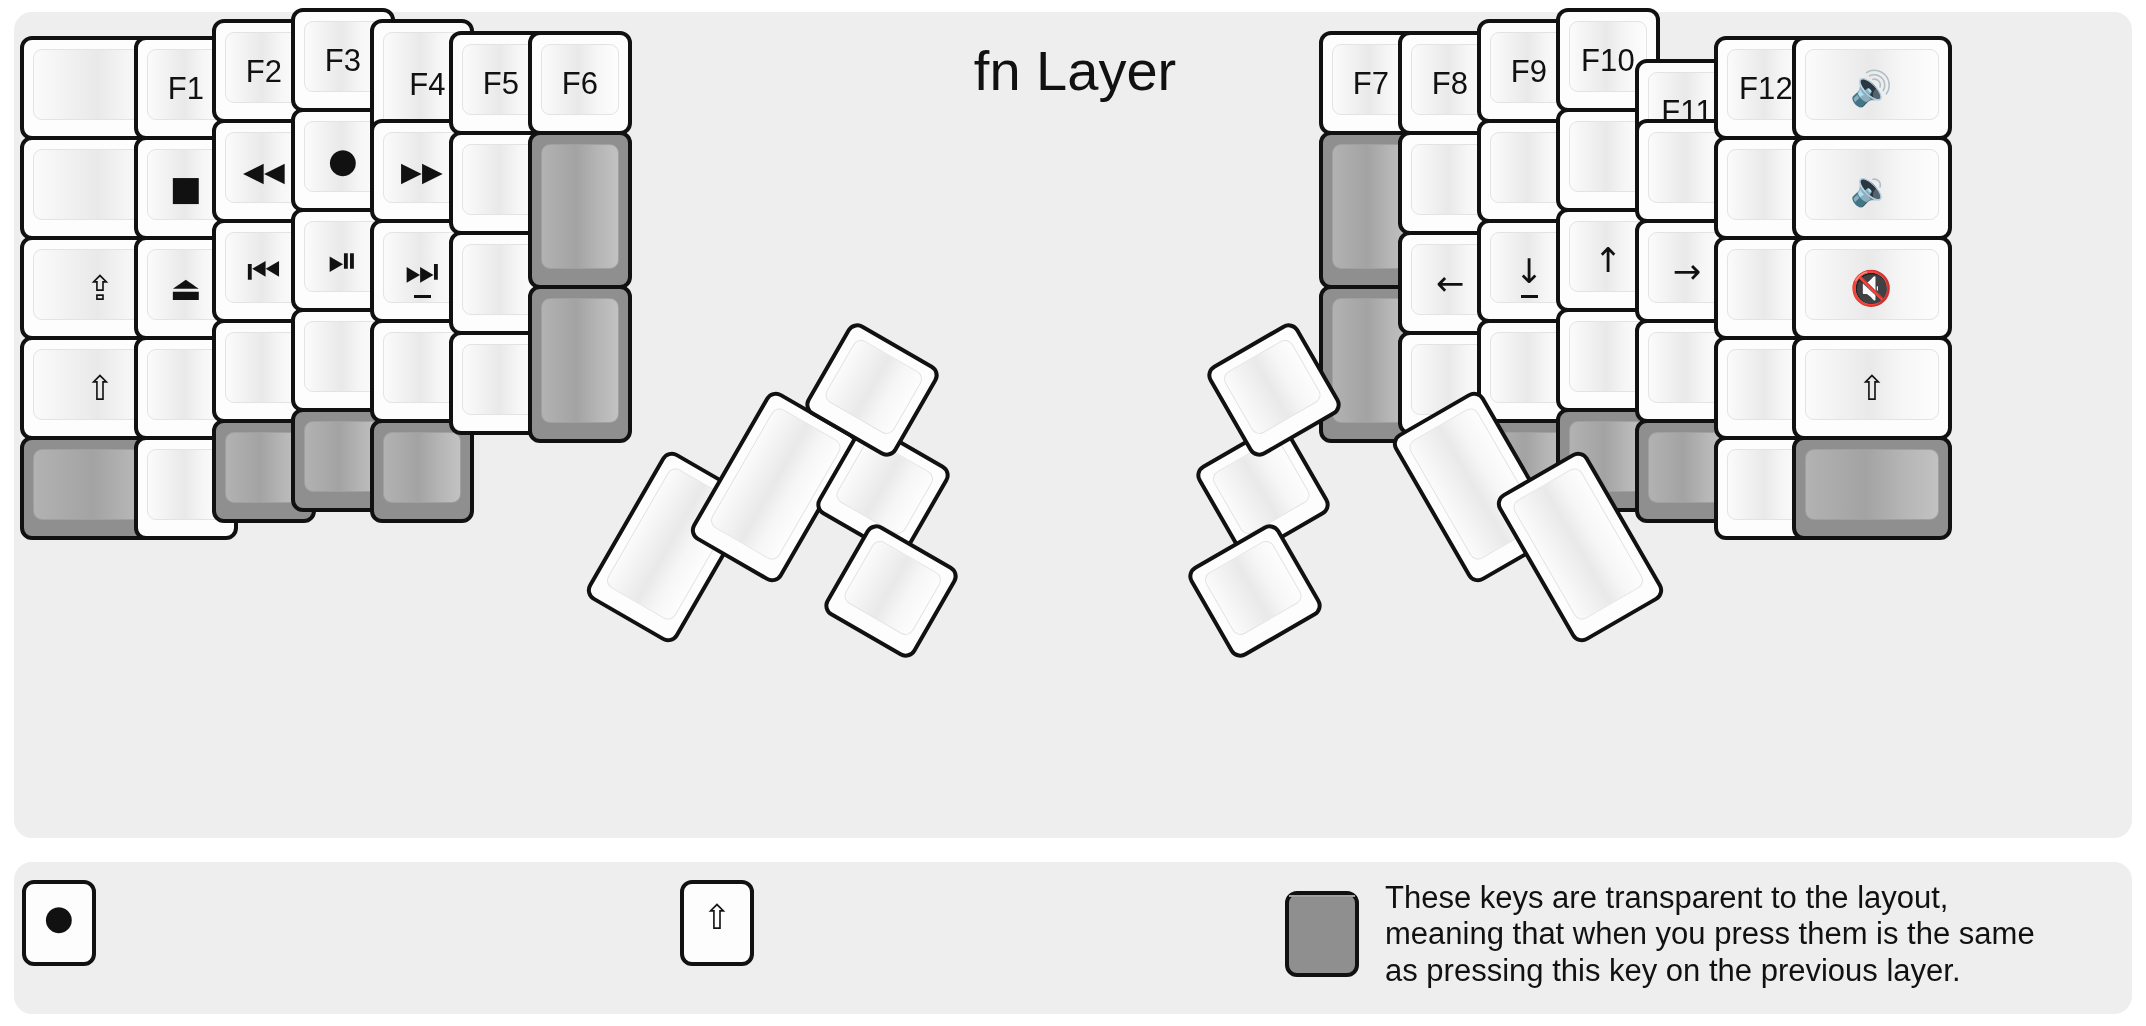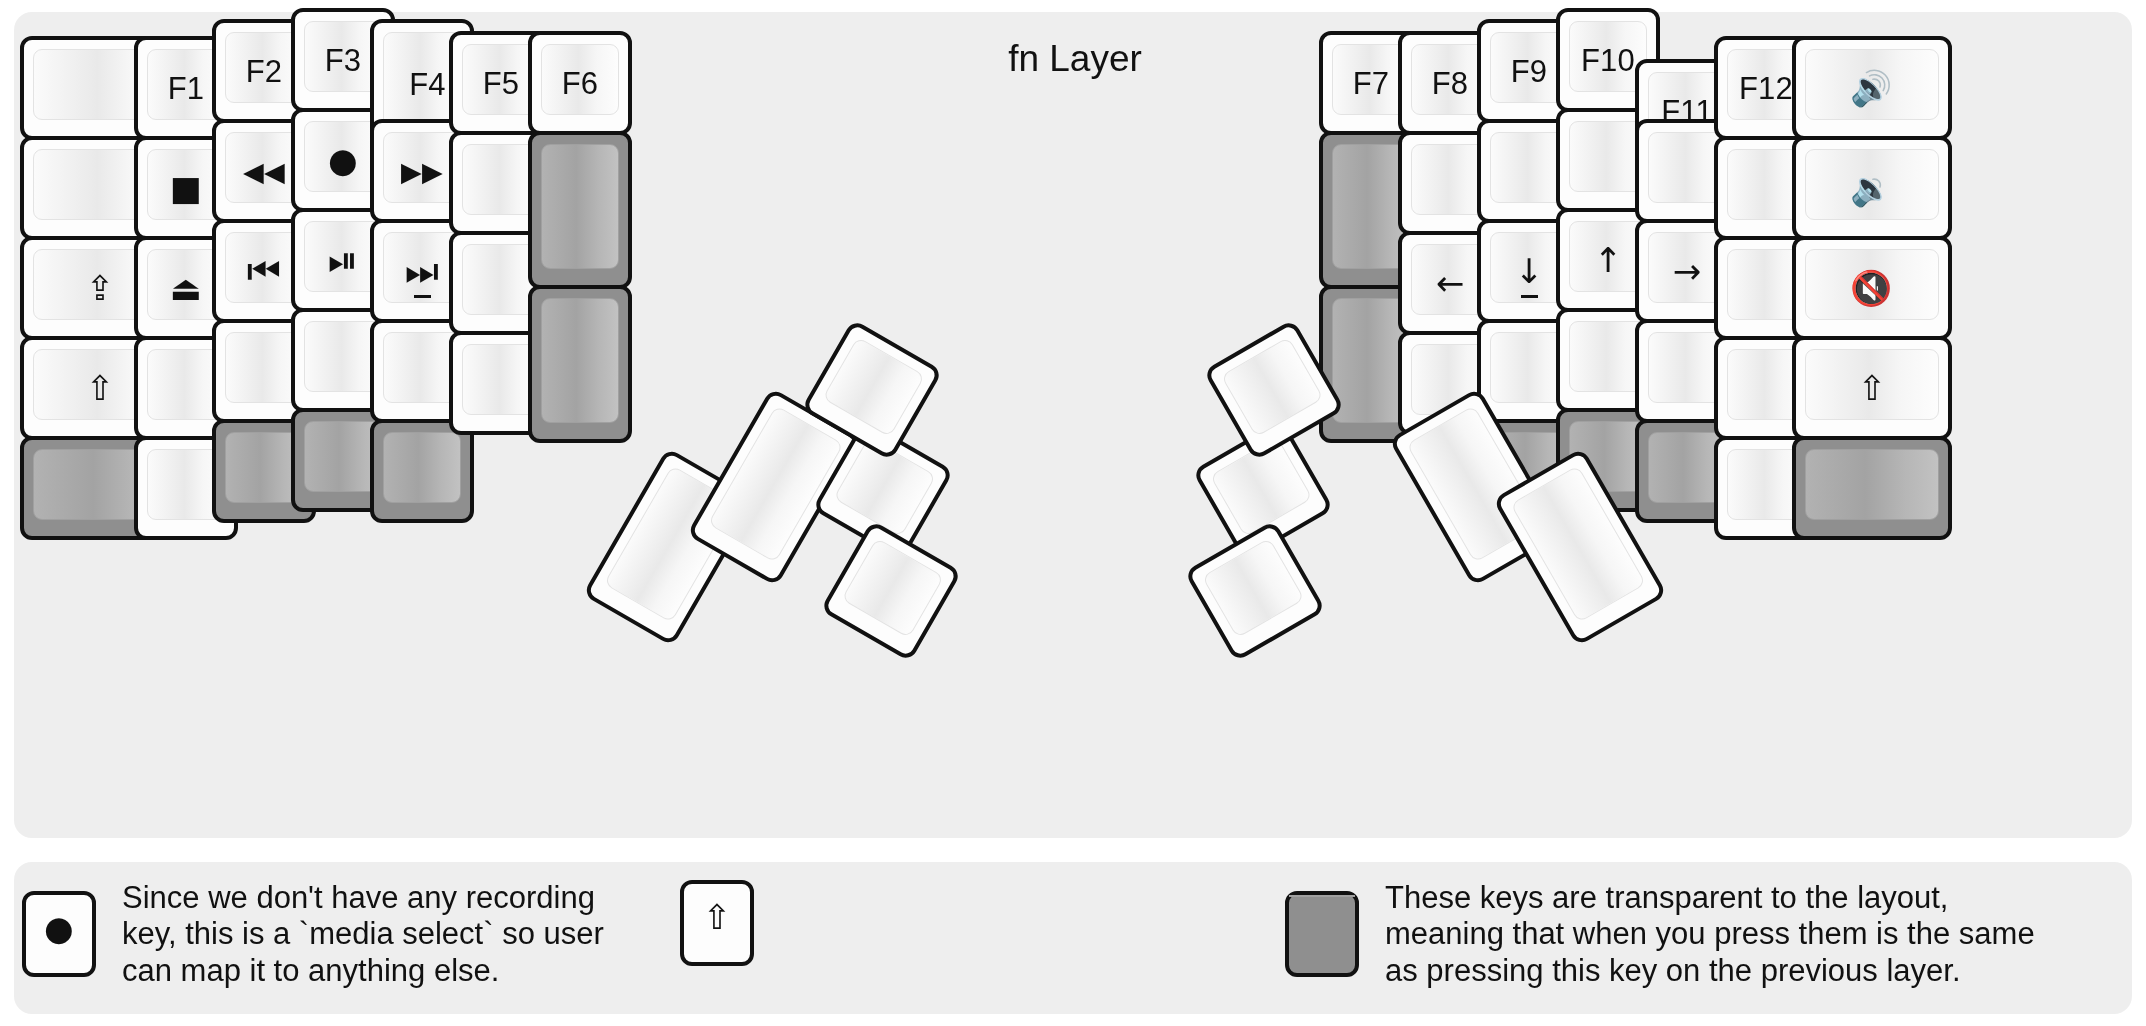--- a/index.html
+++ b/index.html
@@ -70,21 +70,21 @@
     left:50%;margin-left:-8px;
     bottom:21px;
   }
 
   
   #title{
     position:absolute;
     left:910px; top:38px;
     width:330px;
     text-align:center;
-    font-size:37px;
+    font-size:56px;
     color:#111;
     font-family:"Liberation Sans","DejaVu Sans",sans-serif;
     user-select:none;
   }
 
   
   .legend-item{ position:absolute; top:880px; display:flex; align-items:center; }
   .legend-key{
     position:relative;
     width:74px;height:86px;
@@ -375,23 +375,20 @@
       </div>
     </div>
 
   <div class="panel" id="legend-panel"></div>
   <div id="legend-layer">
       <div class="legend-item" style="left: 22px;">
         <div class="legend-key">
           <div class="cap"></div>
           <span class="lbl gl" style="position: absolute; inset: 0px 0px 12px; display: flex; align-items: center; justify-content: center;">●</span>
         </div>
-        <div class="legend-text">Since we don't have any recording
-key, this is a `media select` so user
-can map it to anything else.</div>
       </div>
       <div class="legend-item" style="left: 680px;">
         <div class="legend-key">
           <div class="cap"></div>
           <span class="lbl gl" style="position: absolute; inset: 0px 0px 12px; display: flex; align-items: center; justify-content: center;">⇧</span>
         </div>
       </div>
       <div class="legend-item" style="left: 1285px;">
         <div class="legend-key trans">
           <div class="cap"></div>

